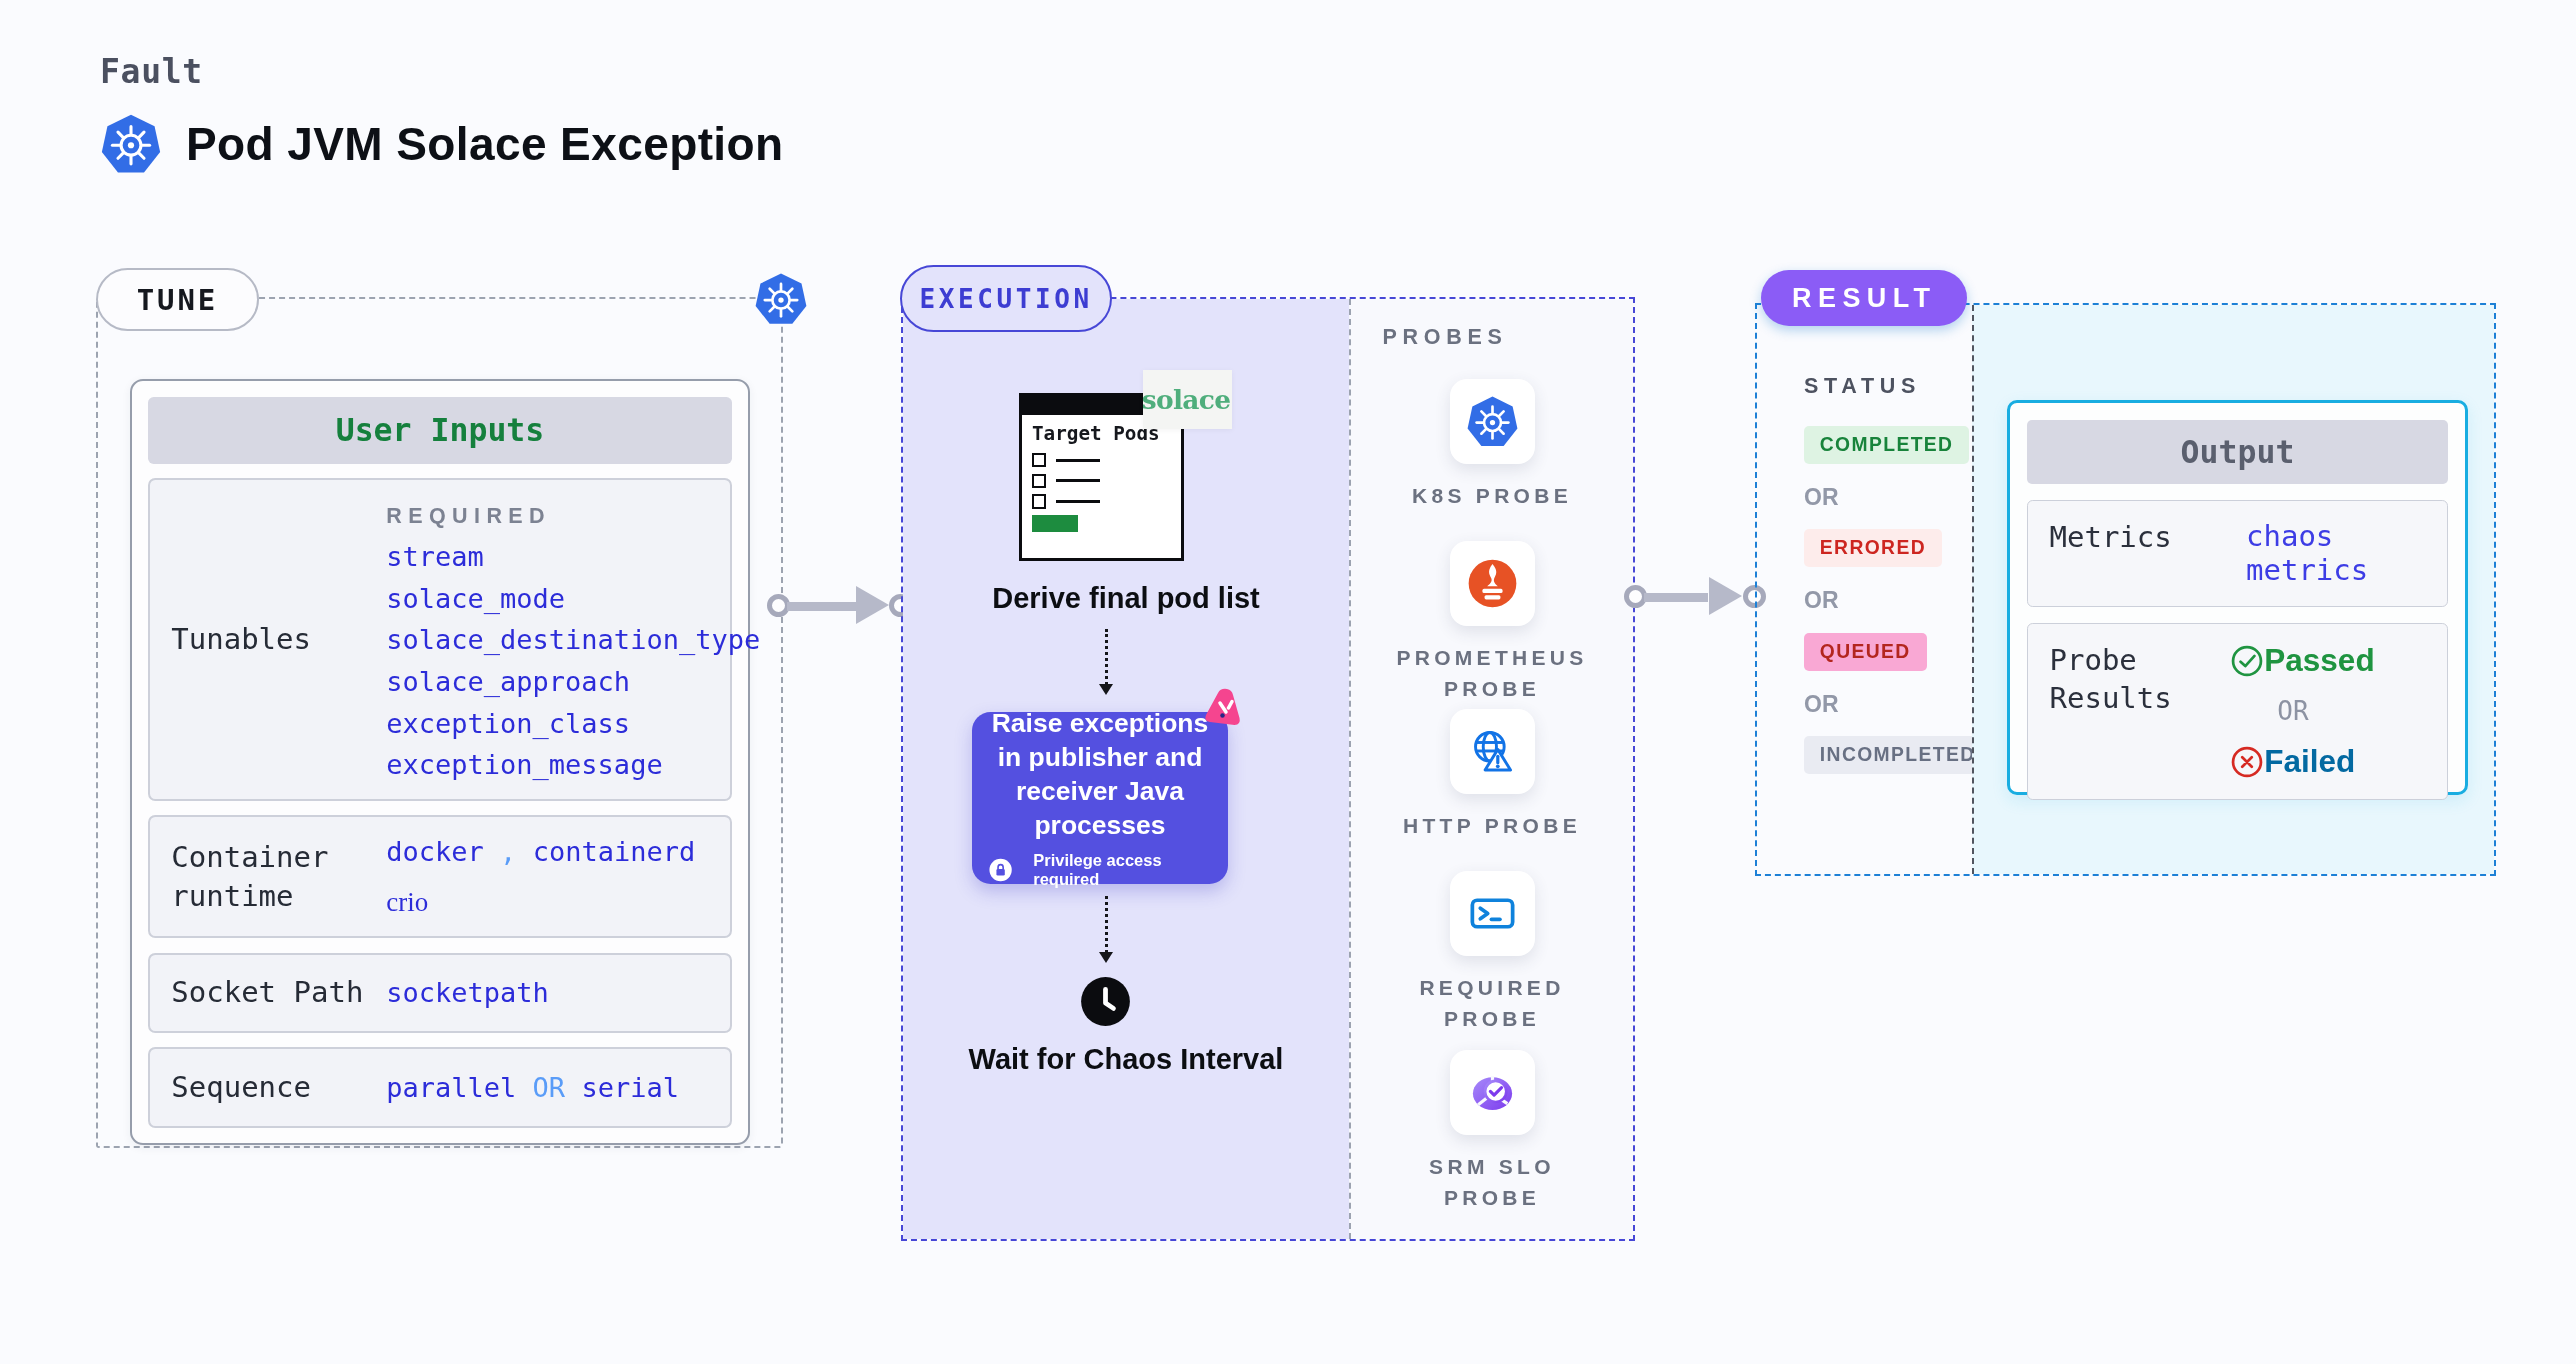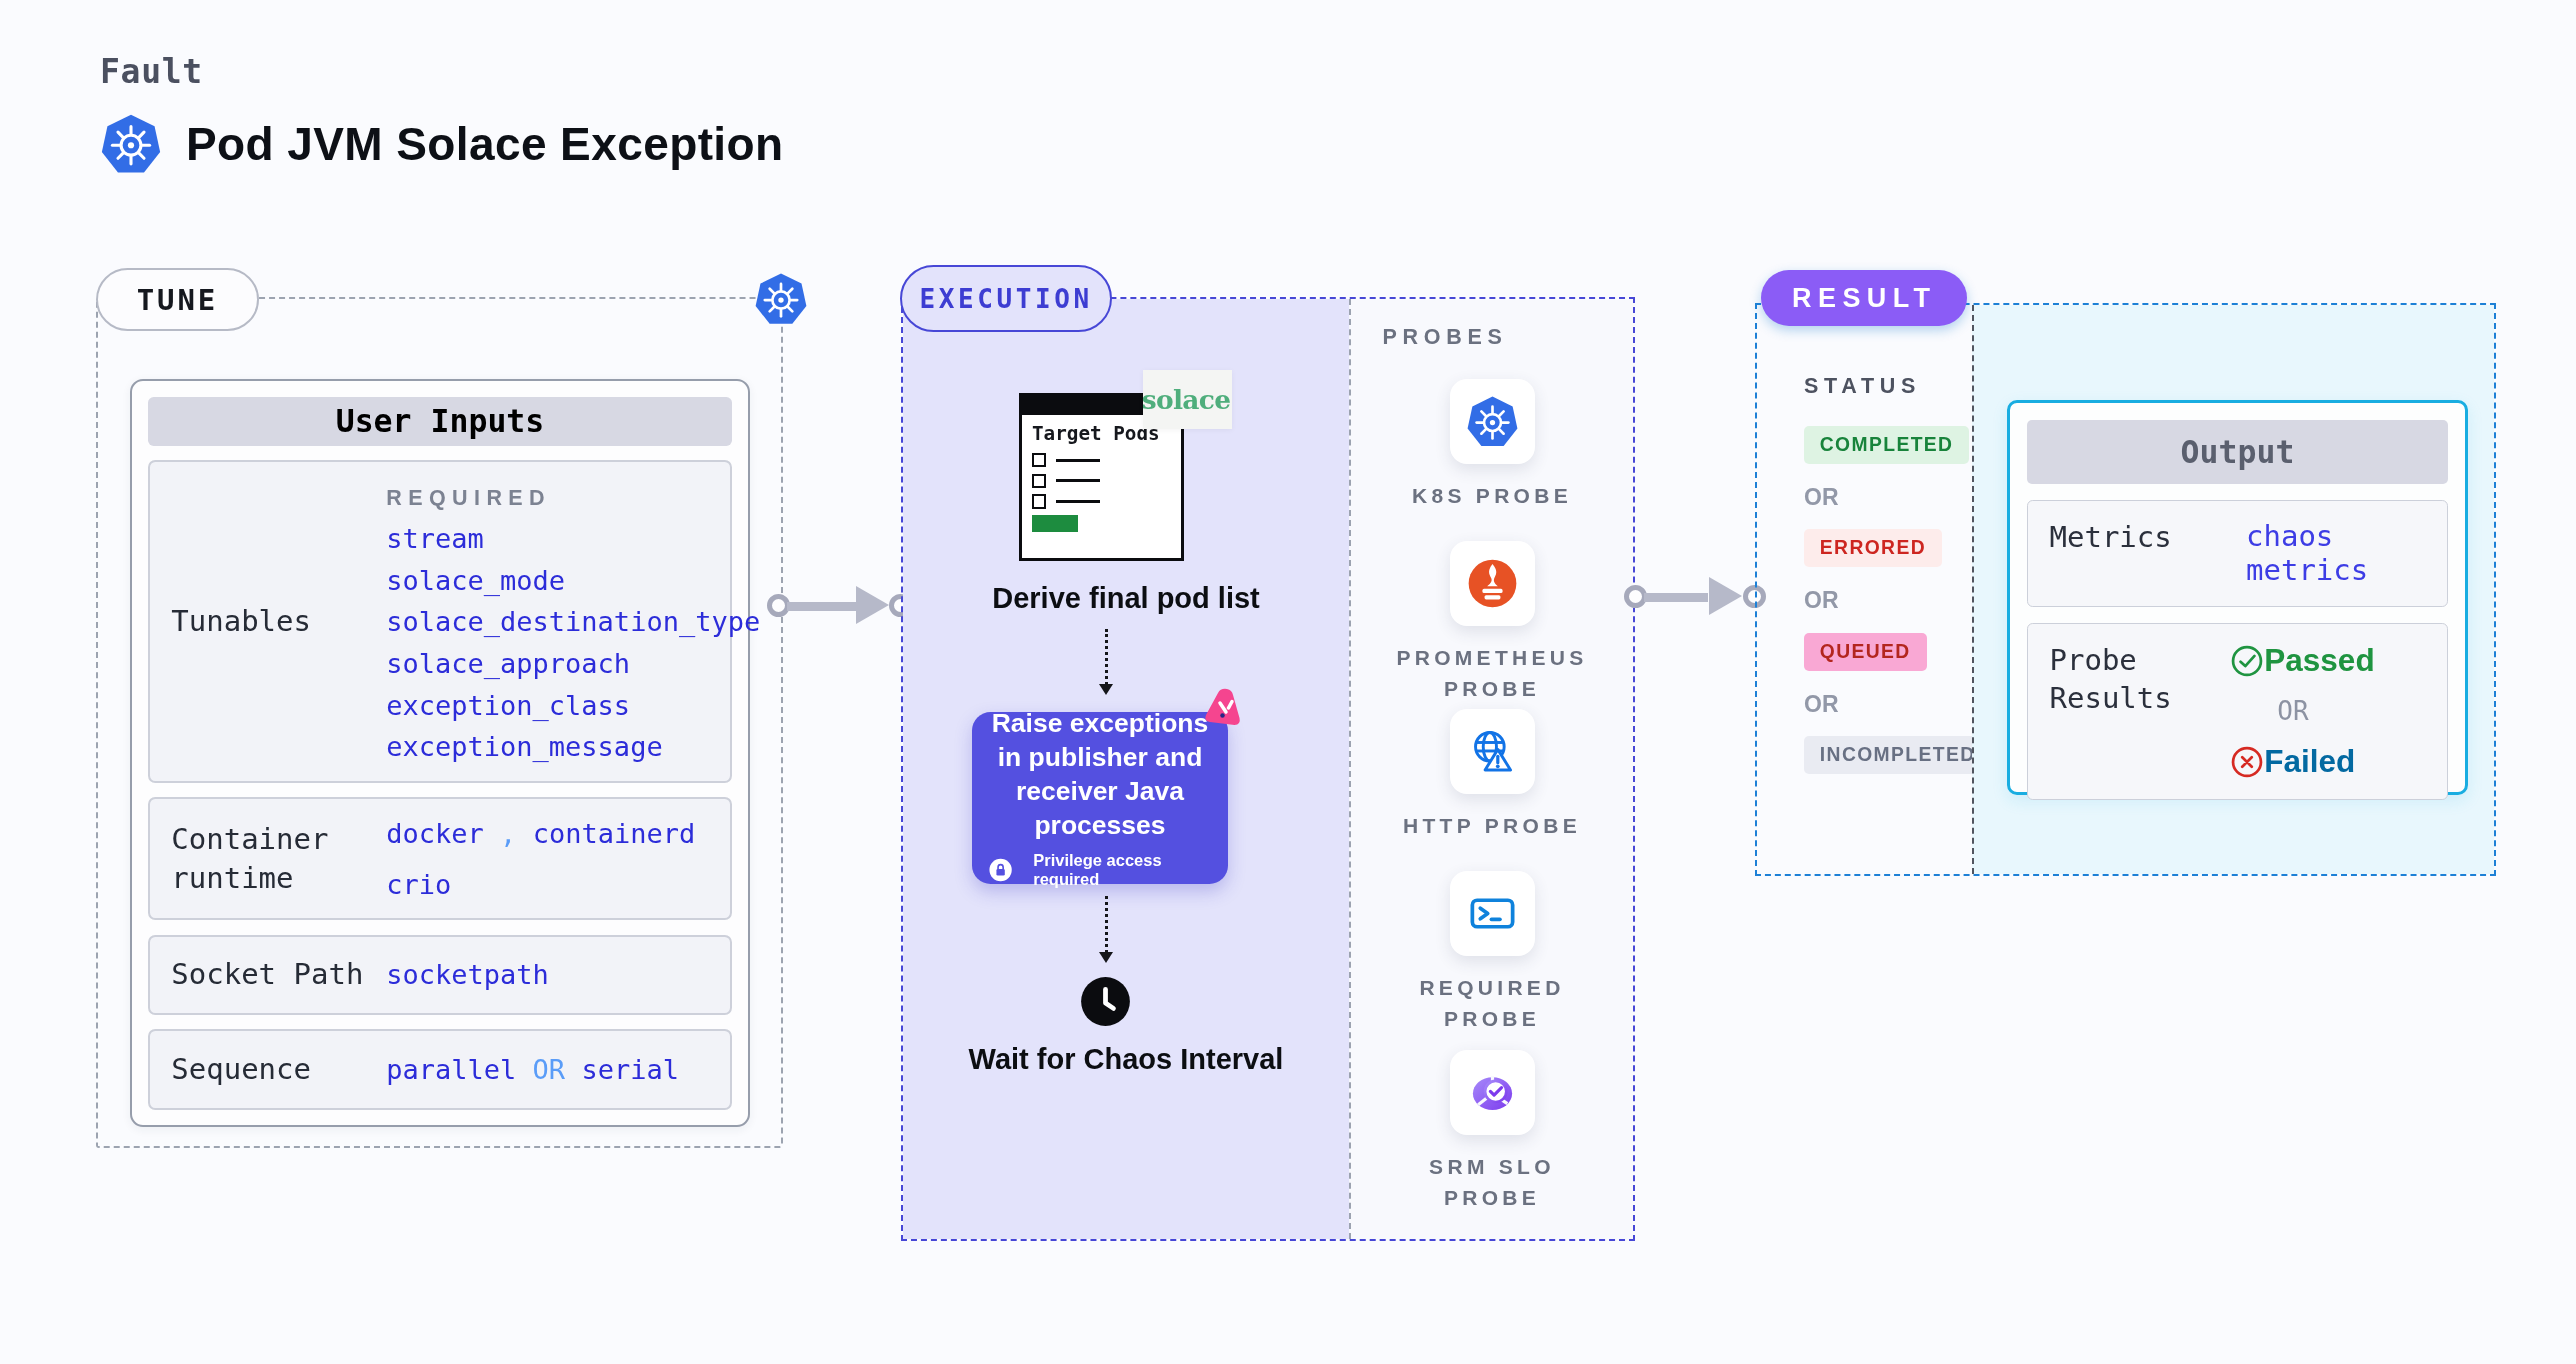--- a/index.html
+++ b/index.html
@@ -19,31 +19,31 @@
 
   
   .pill{position:absolute;display:flex;align-items:center;justify-content:center;border-radius:43px;font-weight:700;}
   .icon{display:block;}
 
   
   .tune-box{position:absolute;left:96px;top:297px;width:683px;height:847px;border:2.1px dashed #9ca3b0;border-radius:2.9px;}
   .tune-pill{left:-2.1px;top:-31px;width:159px;height:59px;background:#fcfcfe;border:2.1px solid #b6bac6;font-family:var(--mono);font-size:29px;color:#15181f;letter-spacing:2.9px;}
   .tune-k8s{position:absolute;right:-26.5px;top:-27px;width:54px;height:54px;}
   .ui-card{position:absolute;left:32px;top:80px;width:620px;background:#fdfdfe;border:2.9px solid #969dab;border-radius:13px;padding:15.8px;box-sizing:border-box;box-shadow:0 2.9px 10px rgba(40,45,60,.06);}
-  .ui-header{height:49px;background:#d7d8e3;border-radius:5.7px;display:flex;align-items:center;justify-content:center;font-family:var(--mono);font-weight:700;font-size:31.5px;color:#000000;margin-bottom:14.3px;}
+  .ui-header{height:67px;background:#d7d8e3;border-radius:5.7px;display:flex;align-items:center;justify-content:center;font-family:var(--mono);font-weight:700;font-size:31.5px;color:#15803d;margin-bottom:14.3px;}
   .ui-row{border:2.1px solid #cdd0da;background:#f2f3f8;border-radius:7.2px;padding:18.6px 21.5px;display:flex;margin-bottom:14.3px;box-sizing:border-box;}
   .ui-row:last-child{margin-bottom:0;}
   .ui-row .row-label{width:215px;flex:none;font-family:var(--mono);font-size:29px;color:#262b36;display:flex;align-items:center;line-height:1.35;}
   .ui-row .row-values{flex:1;}
   .required-label{font-family:var(--sans);font-weight:600;font-size:21.5px;color:#7c8292;letter-spacing:6.4px;margin:5.7px 0 11.5px;}
   .code-value{font-family:var(--mono);font-size:27px;color:#2c2cd9;margin-bottom:10.7px;}
   .code-value:last-child{margin-bottom:0;}
   .sep-blue{color:#5a9cf8;}
   .runtime-line{font-family:var(--mono);font-size:27px;color:#2c2cd9;margin-bottom:20px;}
-  .runtime-line:last-child{margin-bottom:0;}
+  .runtime-line:last-child{margin-bottom:0;font-family:Liberation Serif, serif;}
   .row-values.centered{display:flex;flex-direction:column;justify-content:center;}
 
   
   .connector{position:absolute;height:42px;}
   .connector .dot{position:absolute;width:23px;height:23px;border:5px solid #a6a9bb;background:#fdfdfe;border-radius:50%;box-sizing:border-box;top:9.3px;}
   .connector .shaft{position:absolute;top:16.5px;height:9.3px;background:#b6b9c9;}
   .connector .head{position:absolute;top:1.4px;width:0;height:0;border-top:19.3px solid transparent;border-bottom:19.3px solid transparent;border-left:33px solid #b6b9c9;}
 
   
   .exec-box{position:absolute;left:901px;top:297px;width:734px;height:944px;border:2.9px dashed #4747d6;box-sizing:border-box;}

